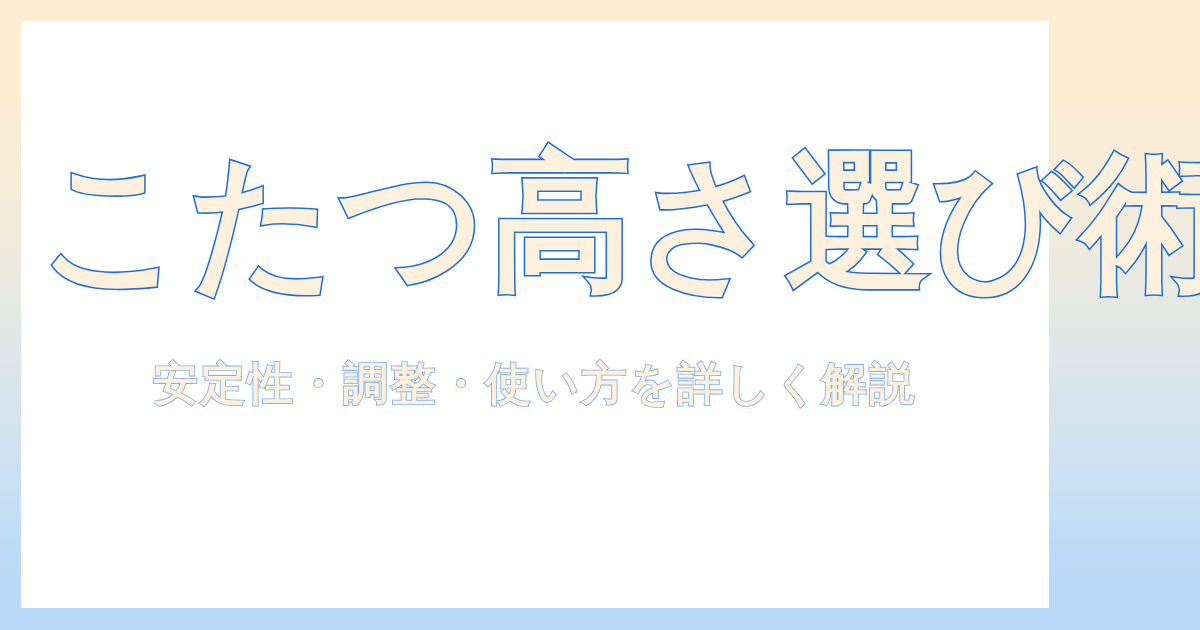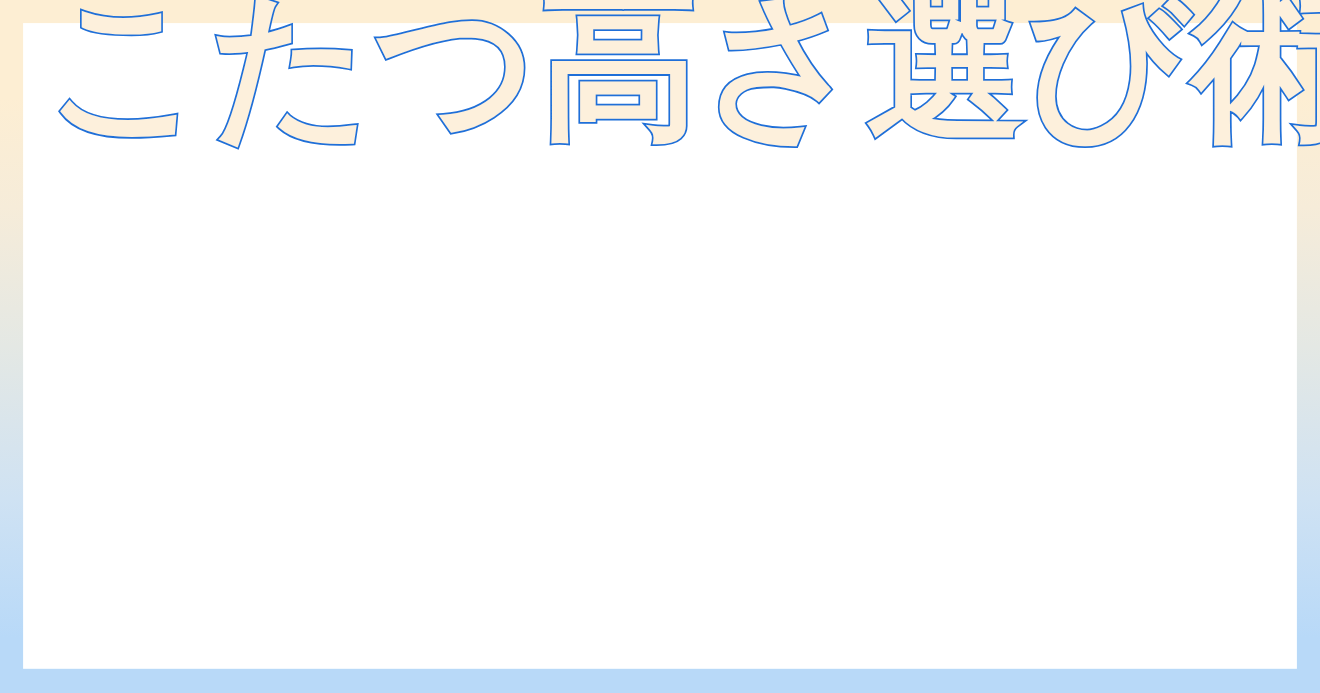--- a/index.html
+++ b/index.html
@@ -30,26 +30,27 @@
         #cfe2f3  72%,
         var(--g-bot,   #b8d9f8)  92%,
         var(--g-bot,   #b8d9f8) 100%);
   }
 
   
   #card {
     position: absolute;
     left: 21px;
     top: 21px;
-    width: 1158px;
+    width: 1028px;
     height: 587px;
     background: var(--card-bg, #ffffff);
     display: flex;
     flex-direction: column;
     align-items: center;
+    justify-content: center;
   }
 
   #text-block {
     width: 100%;
     display: flex;
     flex-direction: column;
     align-items: center;
     
     transform: translateY(-38px);
   }
@@ -94,16 +95,17 @@
 <body>
 
 <div id="eyecatch-canvas" style="--g-top: #fdeed3; --g-bot: #b8d9f8;">
 
   <div id="card" style="--card-bg: #ffffff;">
 
     <div id="text-block">
 
       <h1 id="main-title" style="--fill: #fdf0dc; --title-stroke: #1f6fd8;">こたつ高さ選び術</h1>
 
+      <p id="sub-title" style="--fill: #fdf0dc; --sub-stroke: #7fb0e8;">安定性・調整・使い方を詳しく解説</p>
 
     </div>
   </div>
 </div>
 
 </body></html>

